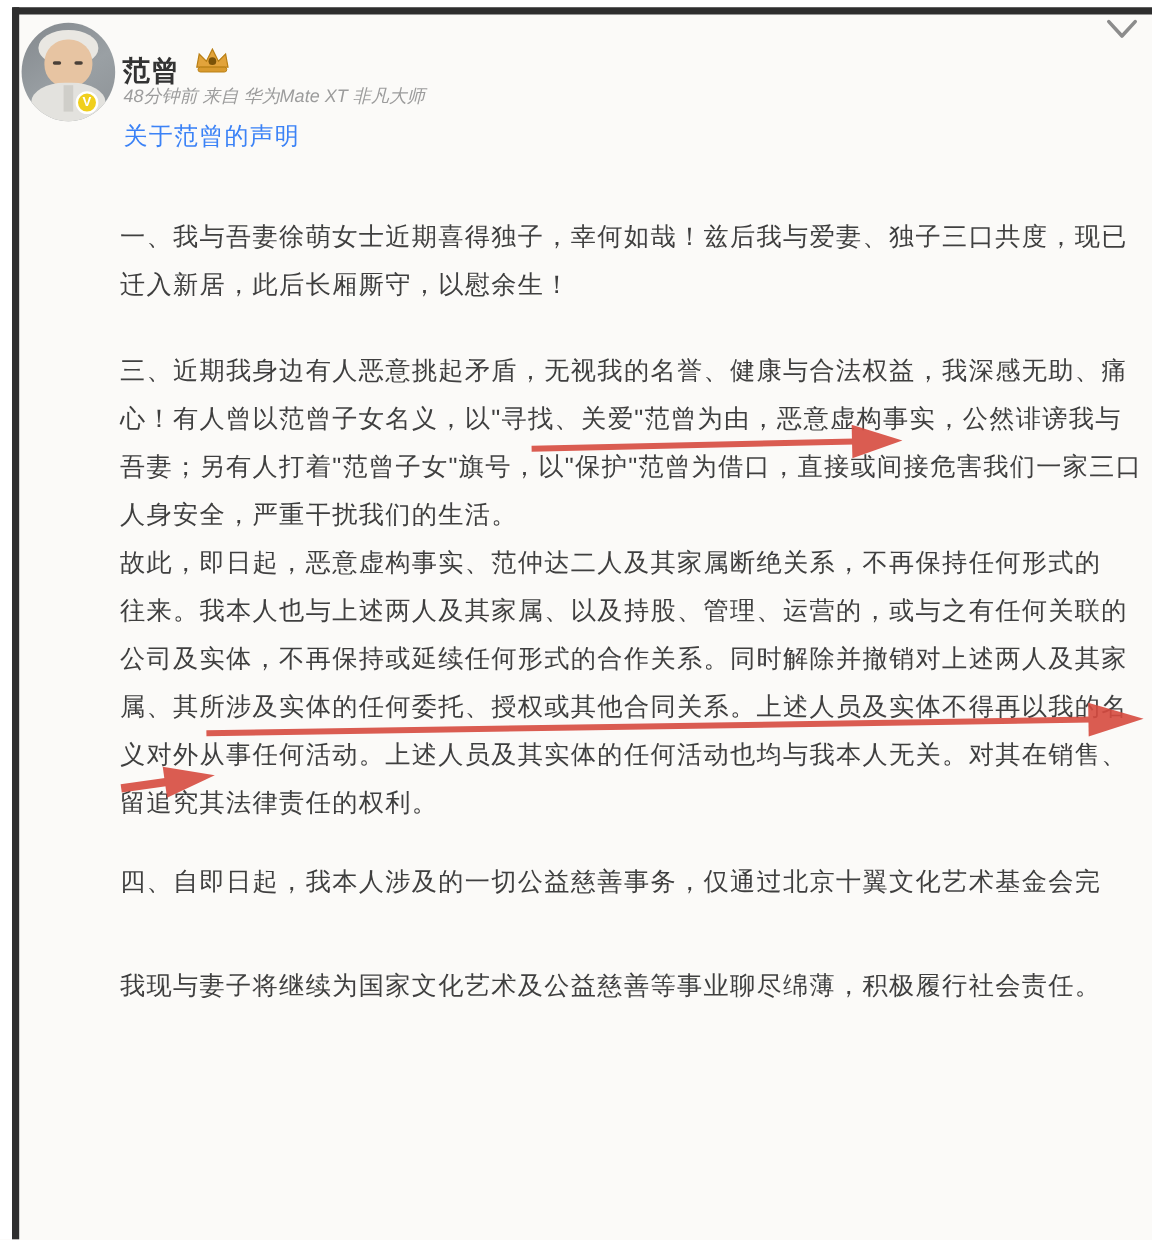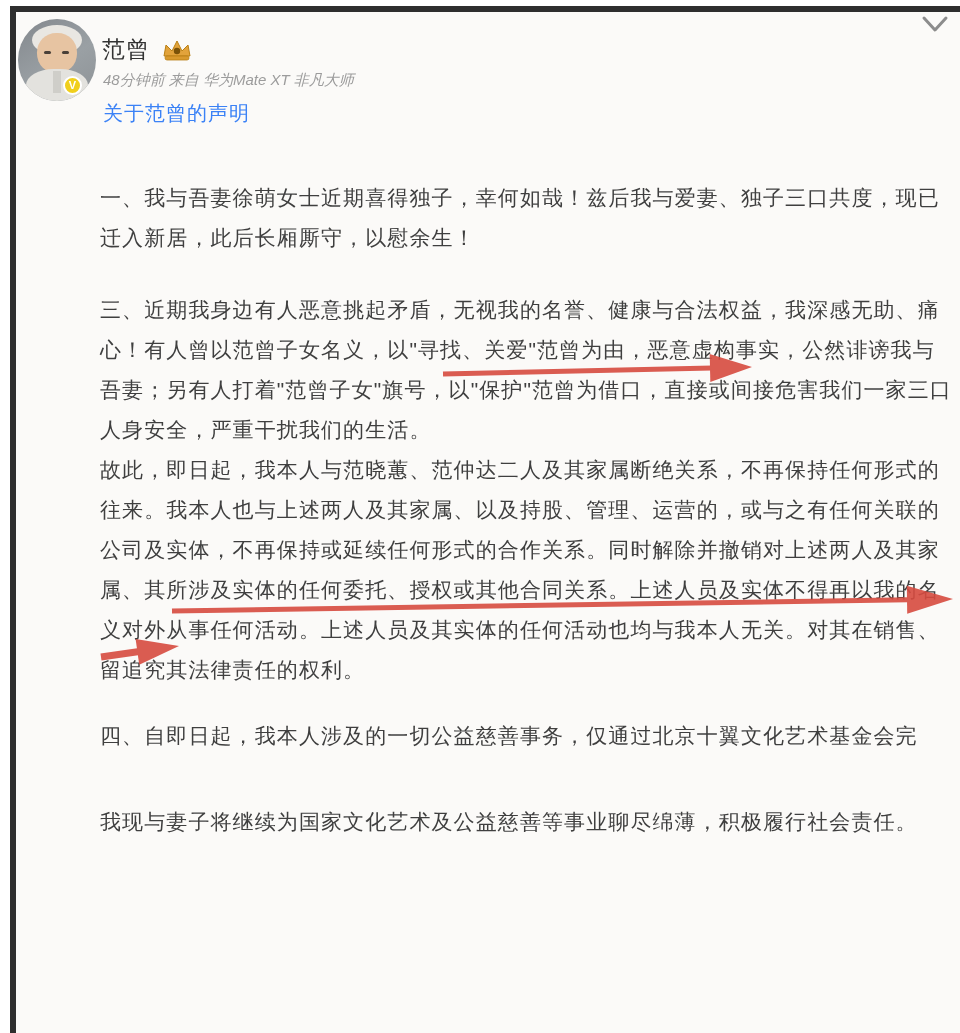--- a/index.html
+++ b/index.html
@@ -26,21 +26,21 @@
   .avatar .eye{position:absolute;top:32px;width:7px;height:3px;border-radius:2px;background:#4a4038;}
   .avatar .eye.l{left:26px;} .avatar .eye.r{left:44px;}
   .avatar .body-cloth{position:absolute;left:8px;top:50px;width:62px;height:36px;border-radius:45% 45% 0 0;background:#e3e2de;}
   .avatar .collar{position:absolute;left:35px;top:52px;width:8px;height:22px;background:#cfcec9;}
   .v-badge{
     position:absolute;left:63px;top:76px;width:19px;height:19px;border-radius:50%;
     background:#f0cf1d;border:2px solid #ffffff;box-sizing:border-box;
     color:#fff;font-size:11px;font-weight:bold;text-align:center;line-height:15px;
   }
   .author{
-    position:absolute;left:102px;top:34px;font-size:23px;font-weight:normal;color:#333333;letter-spacing:1px;
+    position:absolute;left:102px;top:44px;font-size:23px;font-weight:bold;color:#333333;letter-spacing:1px;
   }
   .crown{position:absolute;left:161px;top:39px;width:32px;height:24px;}
   .meta{position:absolute;left:103px;top:71px;font-size:15px;color:#9c9c9c;font-style:italic;}
   .chevron{position:absolute;left:918px;top:11px;width:34px;height:26px;cursor:pointer;}
 
   
   .post-title{position:absolute;left:103px;top:100px;font-size:20px;color:#3b82f6;letter-spacing:1px;}
   .post-body{
     position:absolute;left:100px;top:178px;width:852px;
     font-size:21px;line-height:40px;color:#3f3f3f;letter-spacing:1.1px;
@@ -91,21 +91,21 @@
 <div class="post-body">
     <div class="para">
       <div class="line">一、我与吾妻徐萌女士近期喜得独子，幸何如哉！兹后我与爱妻、独子三口共度，现已</div>
       <div class="line">迁入新居，此后长厢厮守，以慰余生！</div>
     </div>
     <div class="para">
       <div class="line">三、近期我身边有人恶意挑起矛盾，无视我的名誉、健康与合法权益，我深感无助、痛</div>
       <div class="line">心！有人曾以范曾子女名义，以"寻找、关爱"范曾为由，恶意虚构事实，公然诽谤我与</div>
       <div class="line">吾妻；另有人打着"范曾子女"旗号，以"保护"范曾为借口，直接或间接危害我们一家三口</div>
       <div class="line">人身安全，严重干扰我们的生活。</div>
-      <div class="line">故此，即日起，我本人与范晓蕙、范仲达二人及其家属断绝关系，不再保持任何形式的</div>
+      <div class="line">故此，即日起，恶意虚构事实、范仲达二人及其家属断绝关系，不再保持任何形式的</div>
       <div class="line">往来。我本人也与上述两人及其家属、以及持股、管理、运营的，或与之有任何关联的</div>
       <div class="line">公司及实体，不再保持或延续任何形式的合作关系。同时解除并撤销对上述两人及其家</div>
       <div class="line">属、其所涉及实体的任何委托、授权或其他合同关系。上述人员及实体不得再以我的名</div>
       <div class="line">义对外从事任何活动。上述人员及其实体的任何活动也均与我本人无关。对其在销售、</div>
       <div class="line">留追究其法律责任的权利。</div>
     </div>
     <div class="para">
       <div class="line">四、自即日起，我本人涉及的一切公益慈善事务，仅通过北京十翼文化艺术基金会完</div>
     </div>
     <div class="para">

